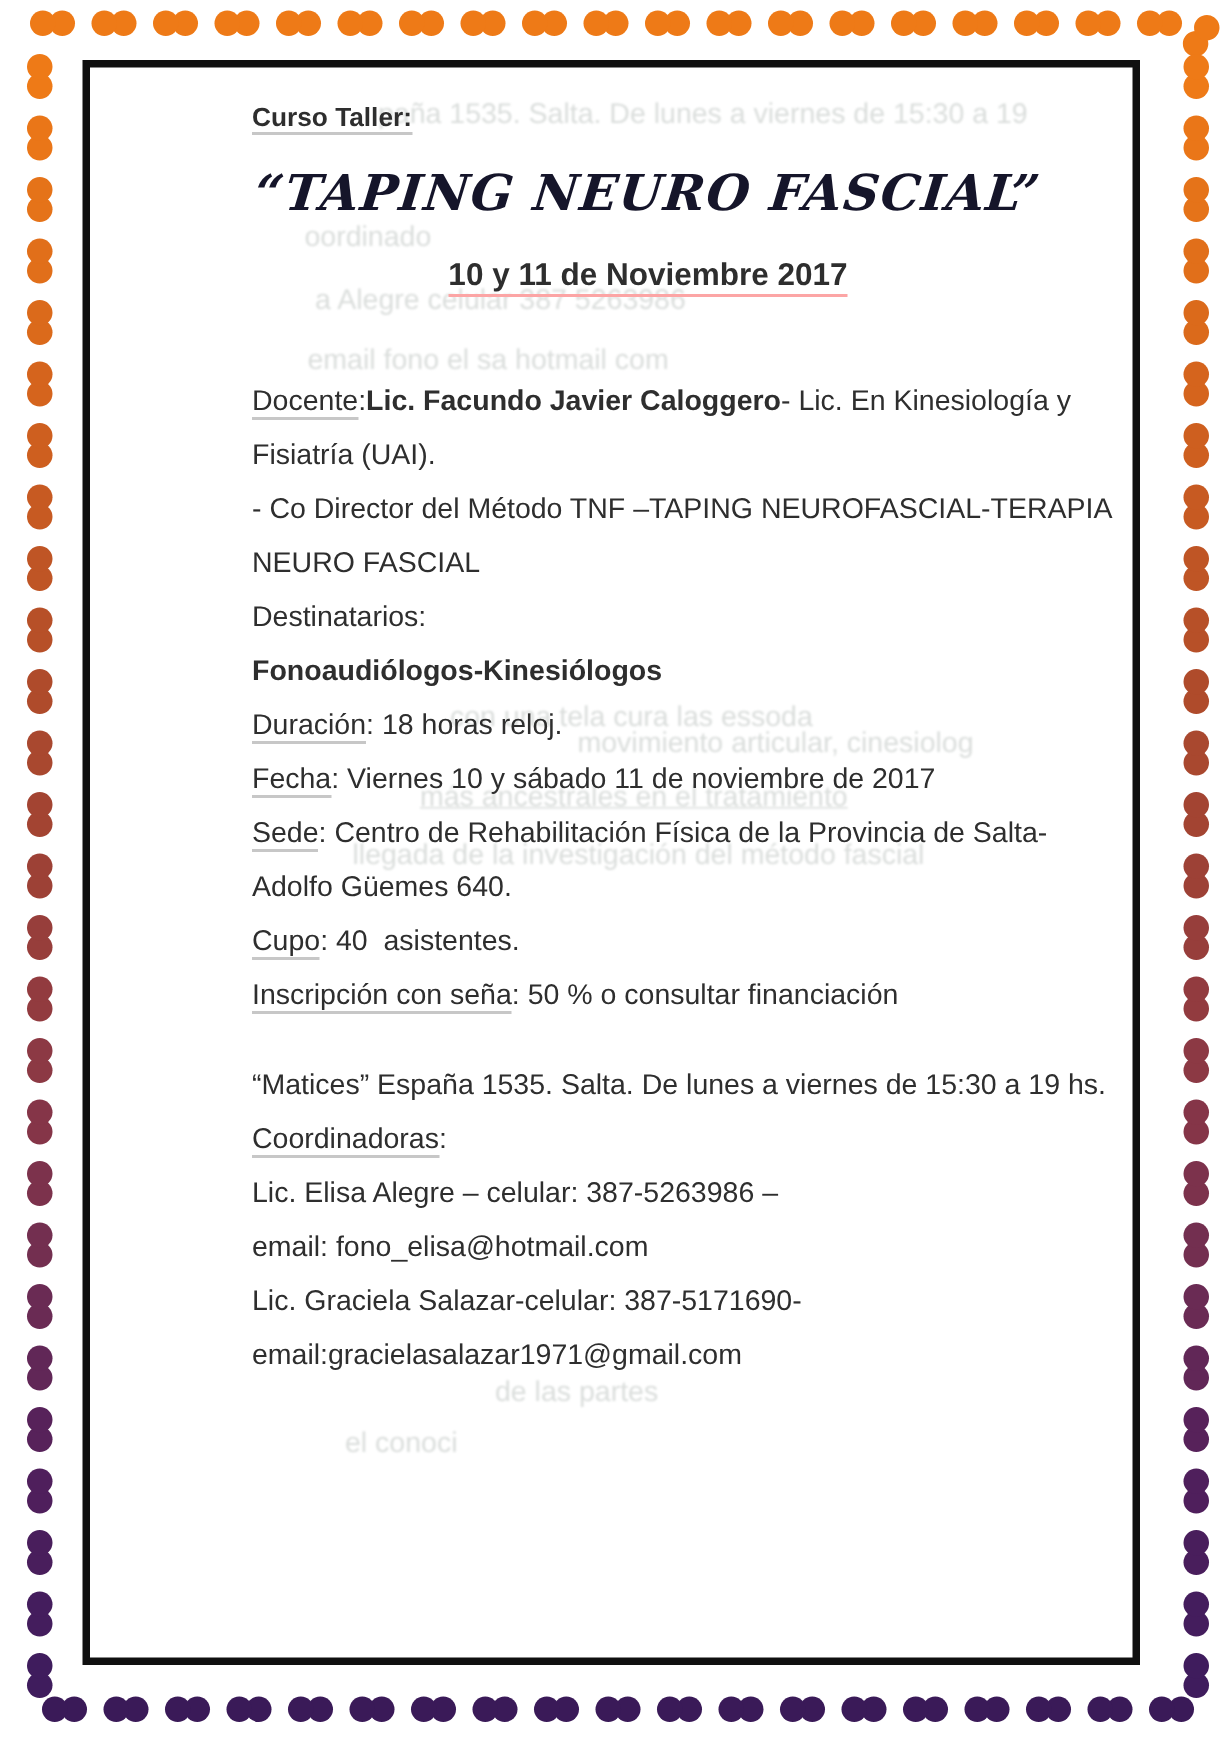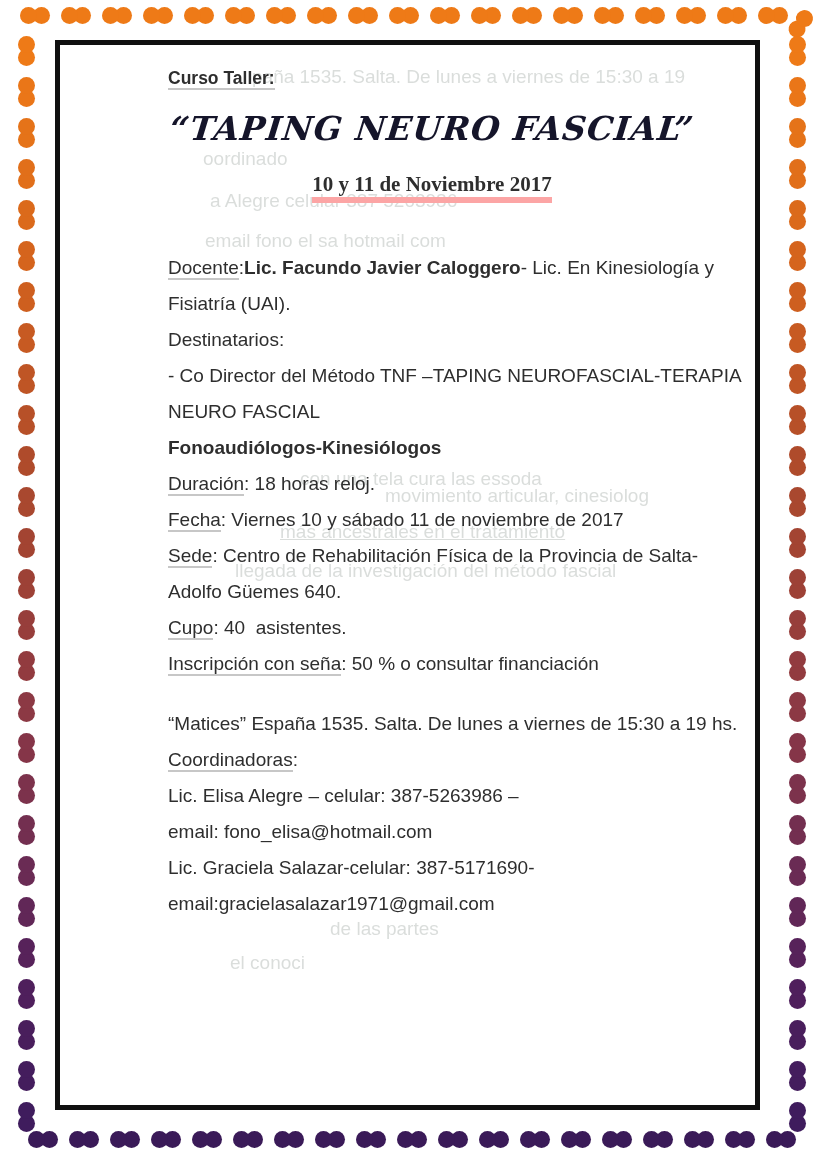--- a/index.html
+++ b/index.html
@@ -11,21 +11,21 @@
     position:absolute;left:55px;top:40px;width:705px;height:1070px;
     border:5px solid #101010;box-sizing:border-box;background:transparent;
   }
   .content{
     position:absolute;left:168px;top:60px;width:582px;
     color:#2e2e2e;font-size:19px;line-height:36px;z-index:3;
   }
   .line{margin:0;}
   .b{font-weight:bold;}
   .u{border-bottom:2px solid #c7c7c7;}
-  .du{border-bottom:6px solid #fca5a5;padding-bottom:1px;font-family:Liberation Serif, serif;}
+  .du{border-bottom:2px solid #fca5a5;padding-bottom:1px;}
   .small-bold{font-weight:bold;font-size:17.5px;}
   .title{
     font-family:"DejaVu Serif",serif;font-style:italic;font-weight:bold;
     font-size:33px;line-height:46px;letter-spacing:1px;color:#15152a;
     transform:skewX(-6deg);margin-top:10px;
   }
   .center{text-align:center;margin-right:54px;}
   .date{font-weight:bold;font-size:21px;margin-top:14px;}
   .ghost{
     position:absolute;color:#9aa39e;opacity:.36;filter:blur(.7px);
@@ -142,22 +142,22 @@
     <span class="peanut" style="left: 789px; top: 979px; background: rgb(79, 31, 92); box-shadow: rgb(79, 31, 92) 0px 13px 0px;"></span>
     <span class="peanut" style="left: 789px; top: 1020px; background: rgb(73, 30, 92); box-shadow: rgb(73, 30, 92) 0px 13px 0px;"></span>
     <span class="peanut" style="left: 789px; top: 1061px; background: rgb(68, 29, 93); box-shadow: rgb(68, 29, 93) 0px 13px 0px;"></span>
     <span class="peanut" style="left: 789px; top: 1102px; background: rgb(63, 28, 93); box-shadow: rgb(63, 28, 93) 0px 13px 0px;"></span>
   </div>
 <div class="content" id="flyer-content">
     <div class="line small-bold"><span class="u">Curso Taller:</span></div>
     <div class="line title center"><span>“TAPING NEURO FASCIAL”</span></div>
     <div class="line date center"><span class="du">10 y 11 de Noviembre 2017</span></div>
     <div class="line " style="margin-top: 48px;"><span class="u">Docente</span><span>:</span><span class="b">Lic. Facundo Javier Caloggero</span><span>- Lic. En Kinesiología y Fisiatría (UAI).</span></div>
+    <div class="line "><span>-  Co Director del Método TNF –TAPING NEUROFASCIAL-TERAPIA NEURO FASCIAL</span></div>
     <div class="line "><span>Destinatarios:</span></div>
-    <div class="line "><span>-  Co Director del Método TNF –TAPING NEUROFASCIAL-TERAPIA NEURO FASCIAL</span></div>
     <div class="line "><span class="b">Fonoaudiólogos-Kinesiólogos</span></div>
     <div class="line "><span class="u">Duración</span><span>: 18 horas reloj.</span></div>
     <div class="line "><span class="u">Fecha</span><span>: Viernes 10 y sábado 11 de noviembre de 2017</span></div>
     <div class="line "><span class="u">Sede</span><span>: Centro de Rehabilitación Física de la Provincia de Salta-Adolfo Güemes 640.</span></div>
     <div class="line "><span class="u">Cupo</span><span>: 40&nbsp; asistentes.</span></div>
     <div class="line "><span class="u">Inscripción con seña</span><span>: 50 % o consultar financiación</span></div>
     <div class="line " style="margin-top: 24px;"><span>“Matices” España 1535. Salta. De lunes a viernes de 15:30 a 19 hs.</span></div>
     <div class="line "><span class="u">Coordinadoras</span><span>:</span></div>
     <div class="line "><span>Lic. Elisa Alegre – celular: 387-5263986 –</span></div>
     <div class="line "><span>email: fono_elisa@hotmail.com</span></div>

